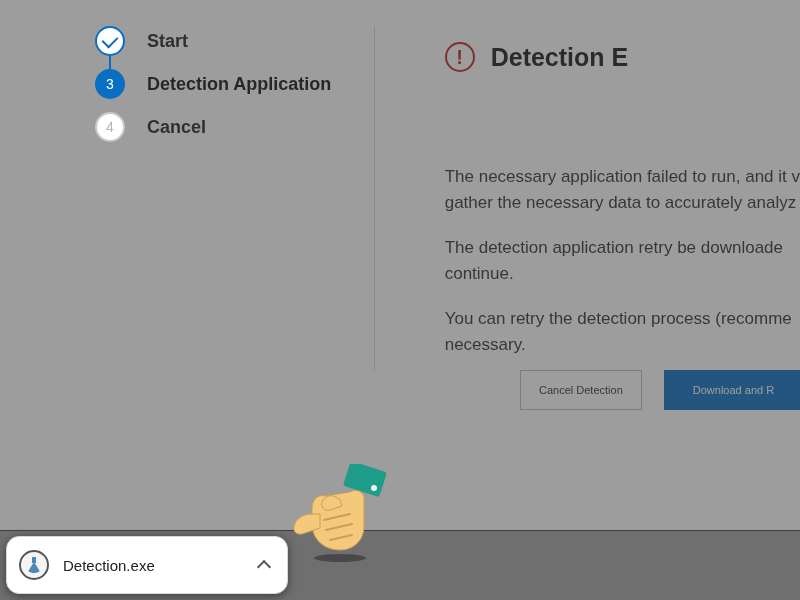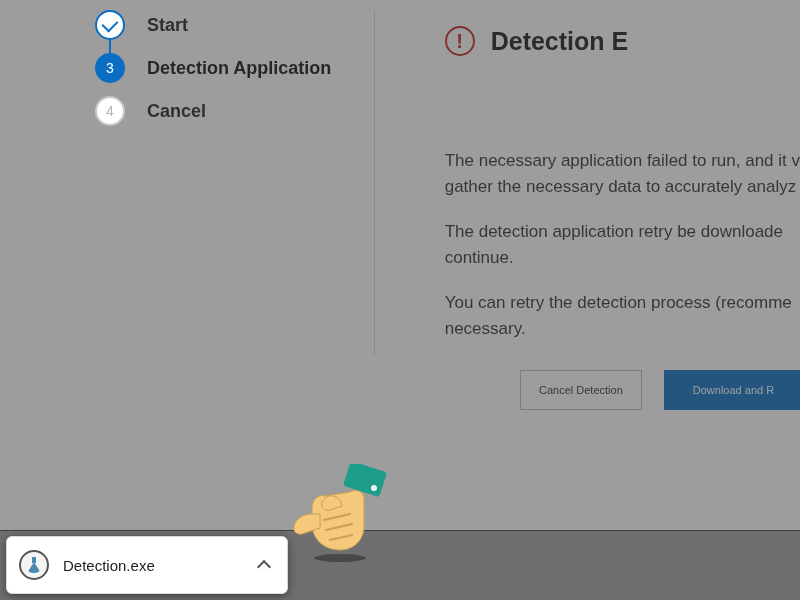--- a/index.html
+++ b/index.html
@@ -4,21 +4,21 @@
 <style>
   * { box-sizing: border-box; margin: 0; padding: 0; }
   html, body { width: 800px; height: 600px; overflow: hidden; font-family: "Segoe UI", Arial, sans-serif; }
   body { position: relative; background: #fff; }
 
   
   .page {
     position: absolute; inset: 0;
     display: flex;
     background: #fff;
-    padding-top: 0;
+    padding-top: 16px;
   }
   .left-col {
     width: 380px;
     padding: 10px 20px 20px 95px;
     position: relative;
   }
   .divider {
     width: 1px; background: #d8d8d8;
     height: 345px;
     margin-top: 10px;
@@ -122,21 +122,21 @@
     border-top: 1px solid #3f3f3f;
   }
 
   
   .download-chip {
     position: absolute;
     left: 6px; bottom: 6px;
     width: 282px; height: 58px;
     background: #fff;
     border: 1px solid #d8d8d8;
-    border-radius: 6px;
+    border-radius: 13px;
     box-shadow: 0 2px 10px rgba(0,0,0,0.45);
     display: flex; align-items: center;
     padding: 0 12px;
     gap: 14px;
   }
   .file-icon {
     width: 30px; height: 30px; border-radius: 50%;
     border: 2px solid #555;
     display: flex; align-items: center; justify-content: center;
     flex-shrink: 0;

